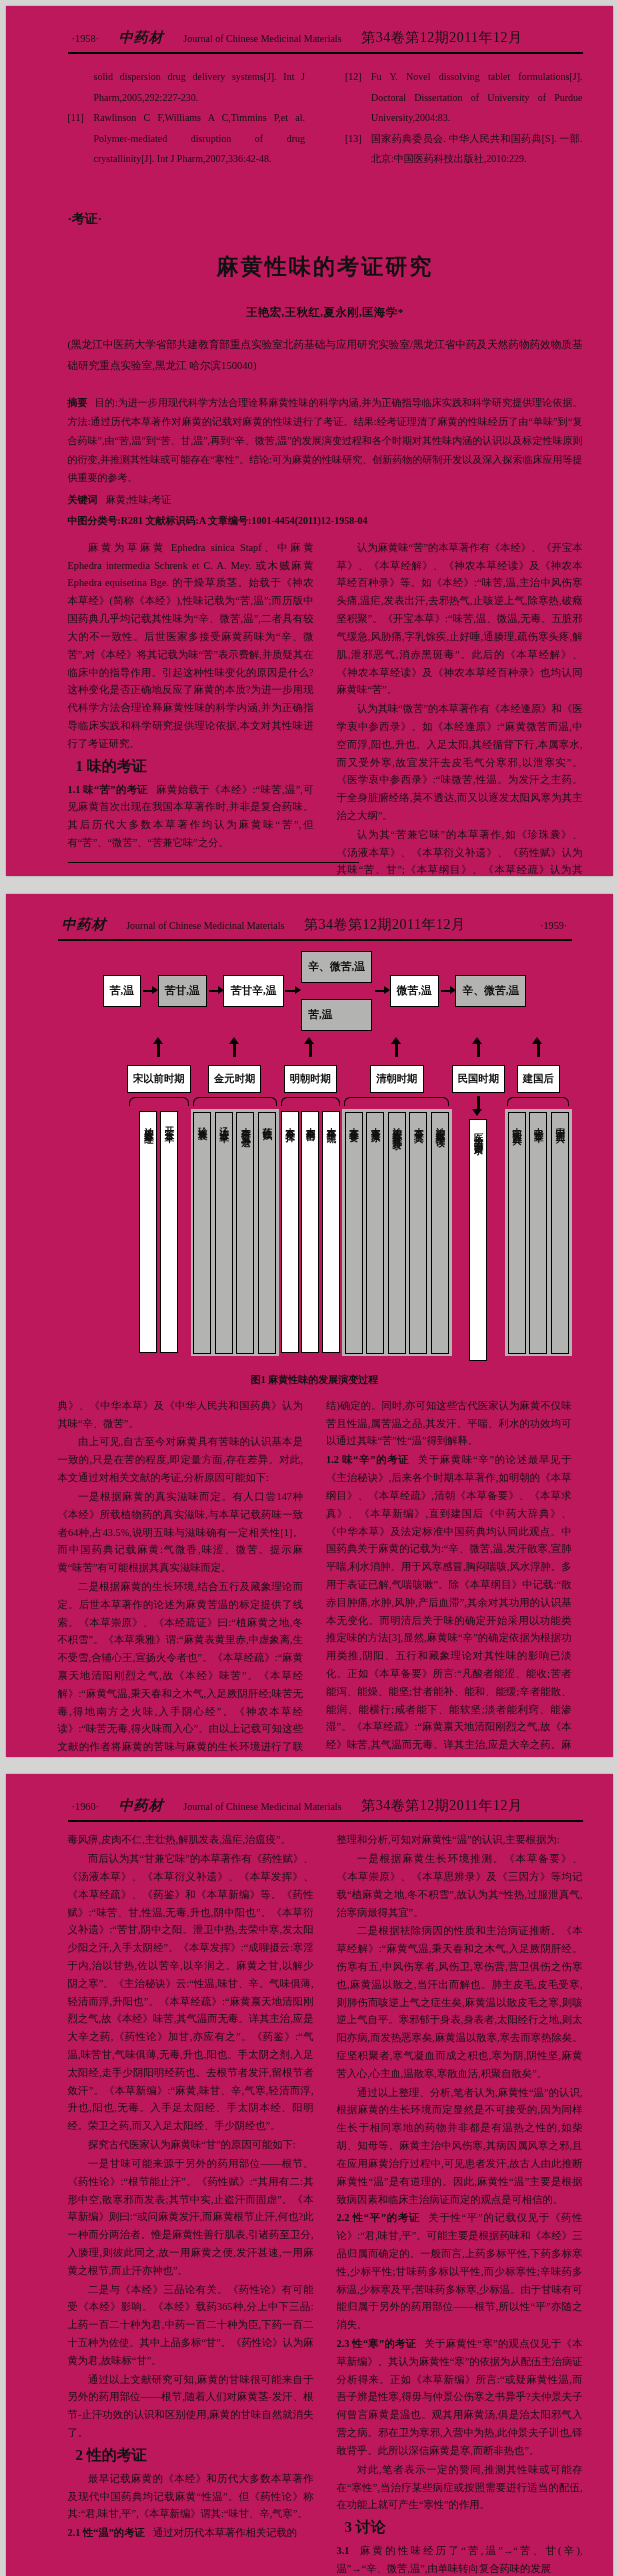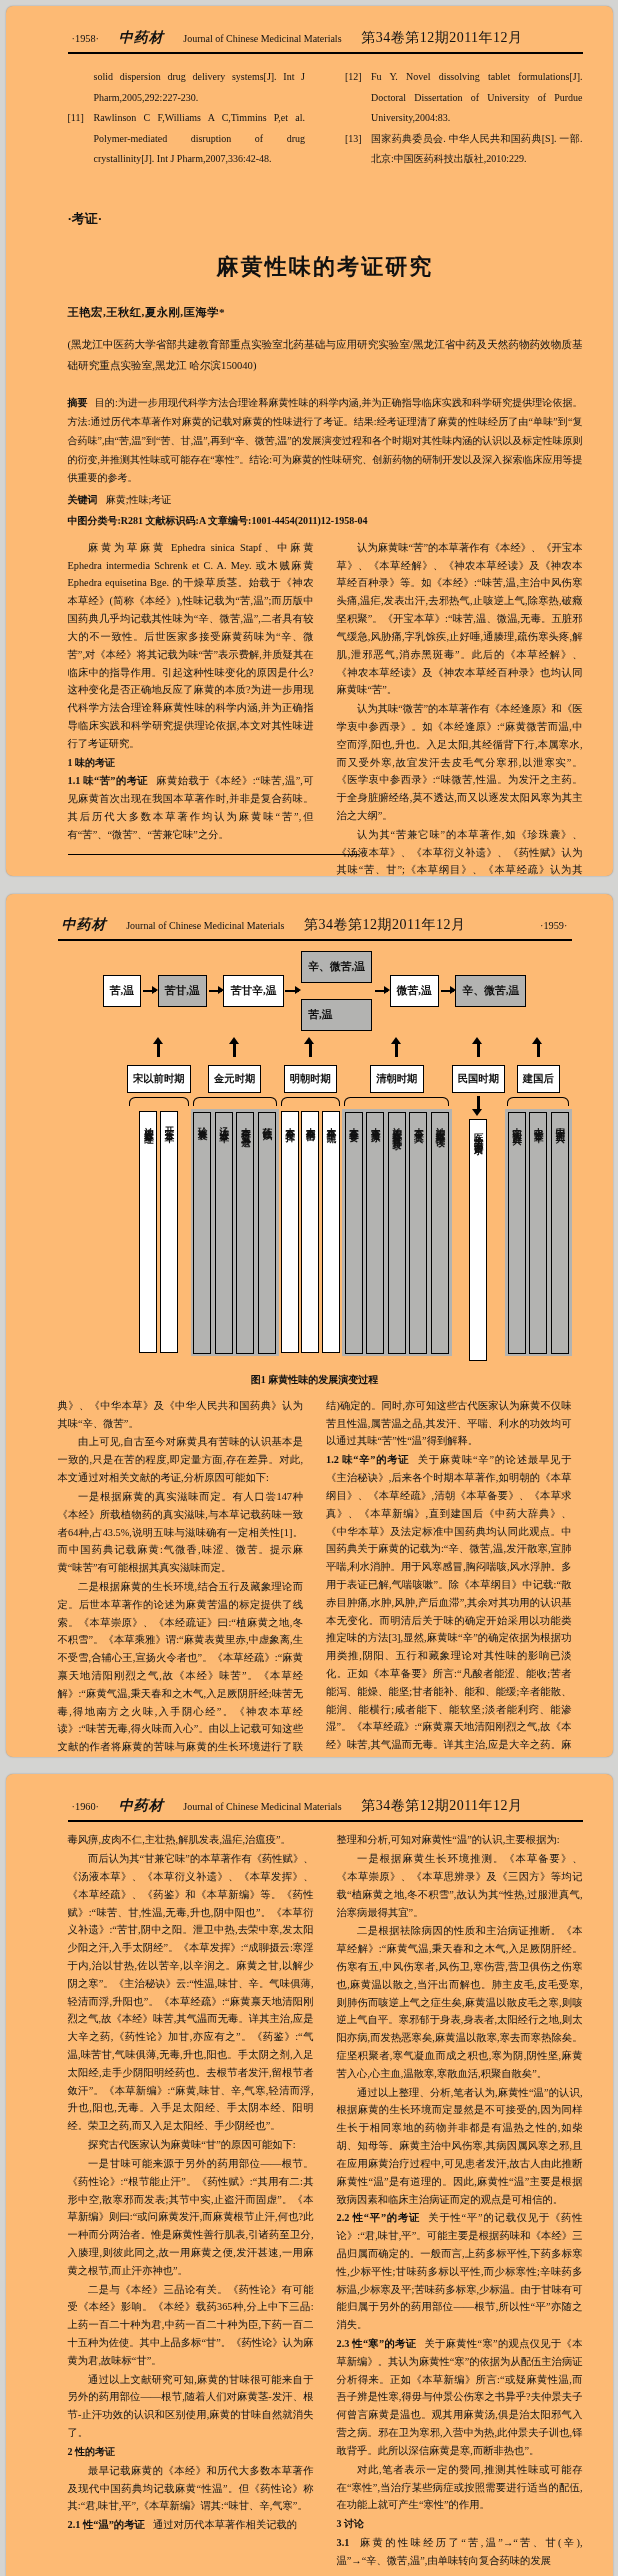--- a/index.html
+++ b/index.html
@@ -3,24 +3,24 @@
 <meta charset="utf-8">
 <style>
   html,body{margin:0;padding:0;}
   body{
     width:618px;height:3520px;overflow:hidden;
     background:#d4d4d2;
     font-family:"Liberation Serif","DejaVu Serif",serif;
     color:#111;
   }
   .page{
-    width:607px;margin:0 auto 17.5px;background:#fdba74;
+    width:607px;margin:0 auto 17.5px;background:#be185d;
     overflow:hidden;position:relative;
     box-shadow:0 0 1.5px rgba(0,0,0,.35);
-    padding:0;box-sizing:border-box;border-radius:7px;
+    padding:0;box-sizing:border-box;
   }
   .page-inner{padding:17.5px 30px 0 62px;}
   #page1{height:870px;margin-top:6.2px;}
   #page2{height:863px;}
   #page3{height:857px;}
 
   
   .phead{display:flex;align-items:baseline;gap:19.6px;font-size:9.8px;padding:5.2px 4.1px 4.1px 4.1px;}
   .phead .jcn{font-weight:bold;font-style:italic;font-size:14px;letter-spacing:1px;}
   .phead .jen{font-size:10px;}
@@ -30,34 +30,34 @@
   .hrule{border-top:2.1px solid #000;margin:1px 0 9.3px;}
 
   
   .cols{display:flex;gap:23px;}
   .col{flex:1 1 0;min-width:0;}
 
   
   .para{font-size:10.3px;line-height:1.73;text-align:justify;margin:0;}
   .para.ind{text-indent:2em;}
   .para.cont,.para.run,.para.head{text-indent:0;}
-  .para.head b{font-size:10px;}
+  .para.head b{font-size:15px;margin-left:8px;}
   .para b.run:not(:empty){margin-right:8.2px;}
   .para + .para{margin-top:1px;}
 
   
   .refs{display:flex;gap:40px;margin:13.4px 0 2.1px;}
   .refcol{flex:1;}
   .refitem{display:flex;font-size:10px;line-height:2.05;text-align:justify;}
   .refitem .num{width:26px;flex:0 0 26px;}
   .refitem .txt{flex:1;}
 
   .sec-label{text-align:left;font-weight:bold;font-size:13px;margin:40px 0 0 0;}
   .title{text-align:center;font-size:22px;font-weight:bold;letter-spacing:2.1px;margin:24px 0 0;}
-  .authors{font-size:11.3px;font-weight:bold;margin:23px 0 0;letter-spacing:0.5px;}
+  .authors{text-align:center;font-size:11.3px;font-weight:bold;margin:23px 0 0;letter-spacing:0.5px;}
   .affil{font-size:10.6px;line-height:1.95;text-align:justify;margin:15.5px 0 0;}
   .abstract{font-size:10px;line-height:1.88;text-align:justify;margin:17.5px 0 0;}
   .abstract b{margin-right:7.2px;}
   .kw{font-size:10px;margin:5.2px 0 0;}
   .kw b{margin-right:8.2px;}
   .clc{font-size:10px;font-weight:bold;margin:6.2px 0 11.3px;}
 
   
   .fnrule{width:291px;border-top:1.3px solid #000;margin:10.3px 0 4.1px;}
 

